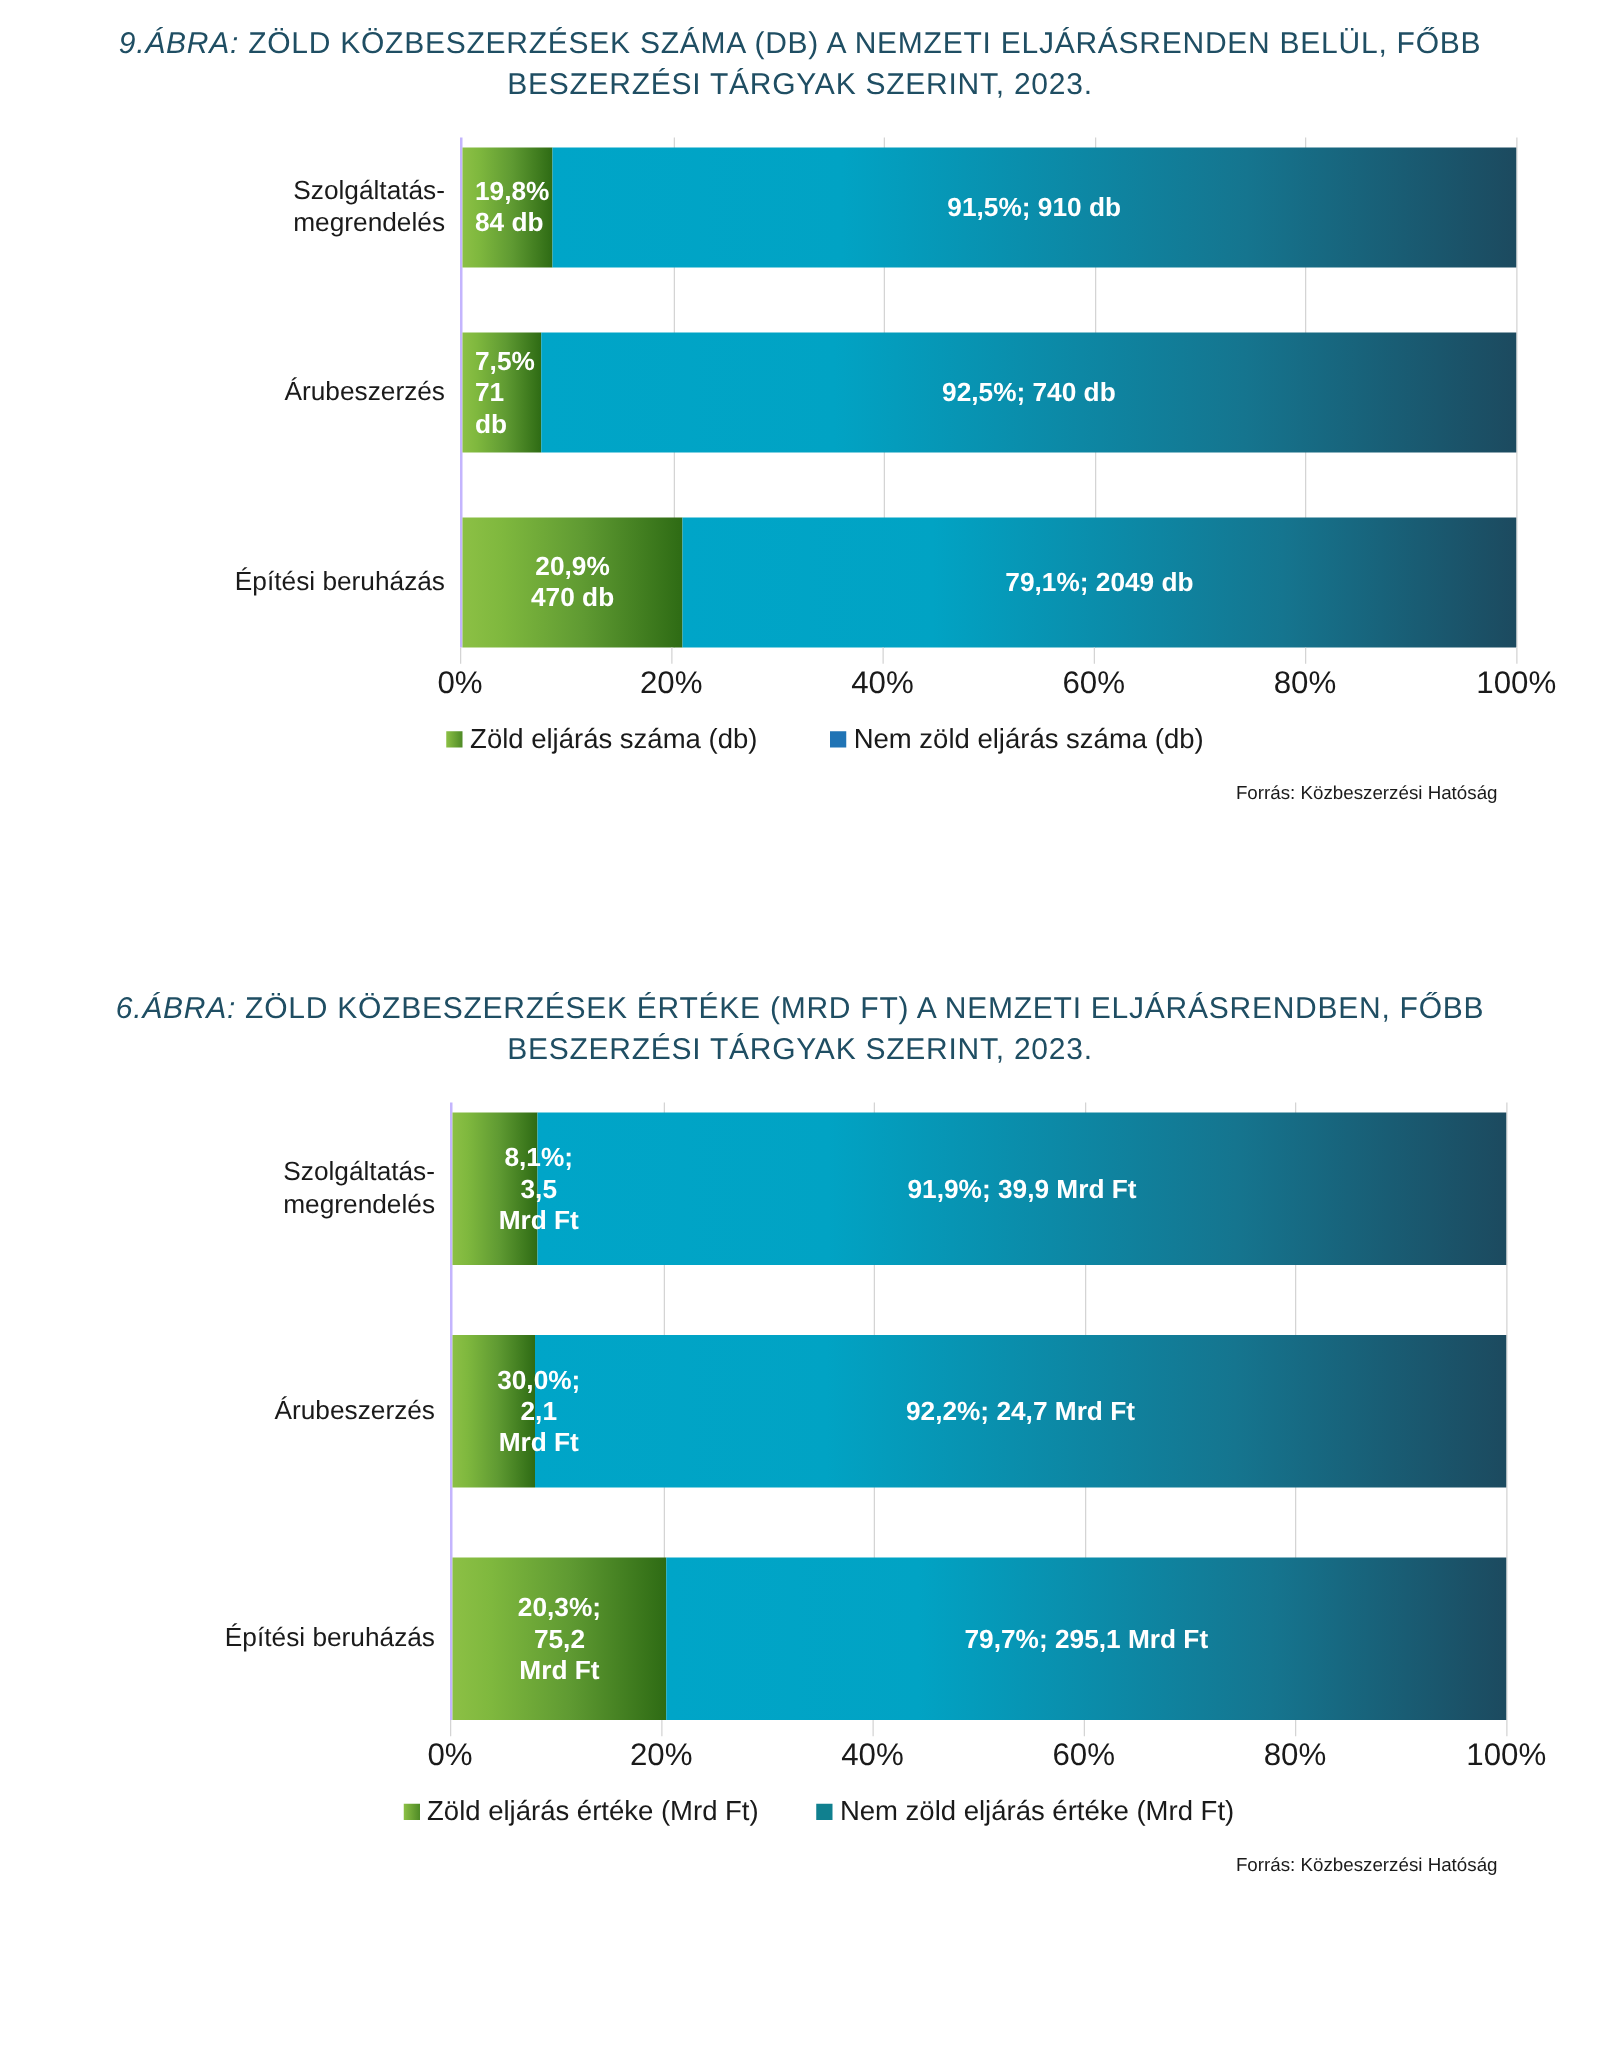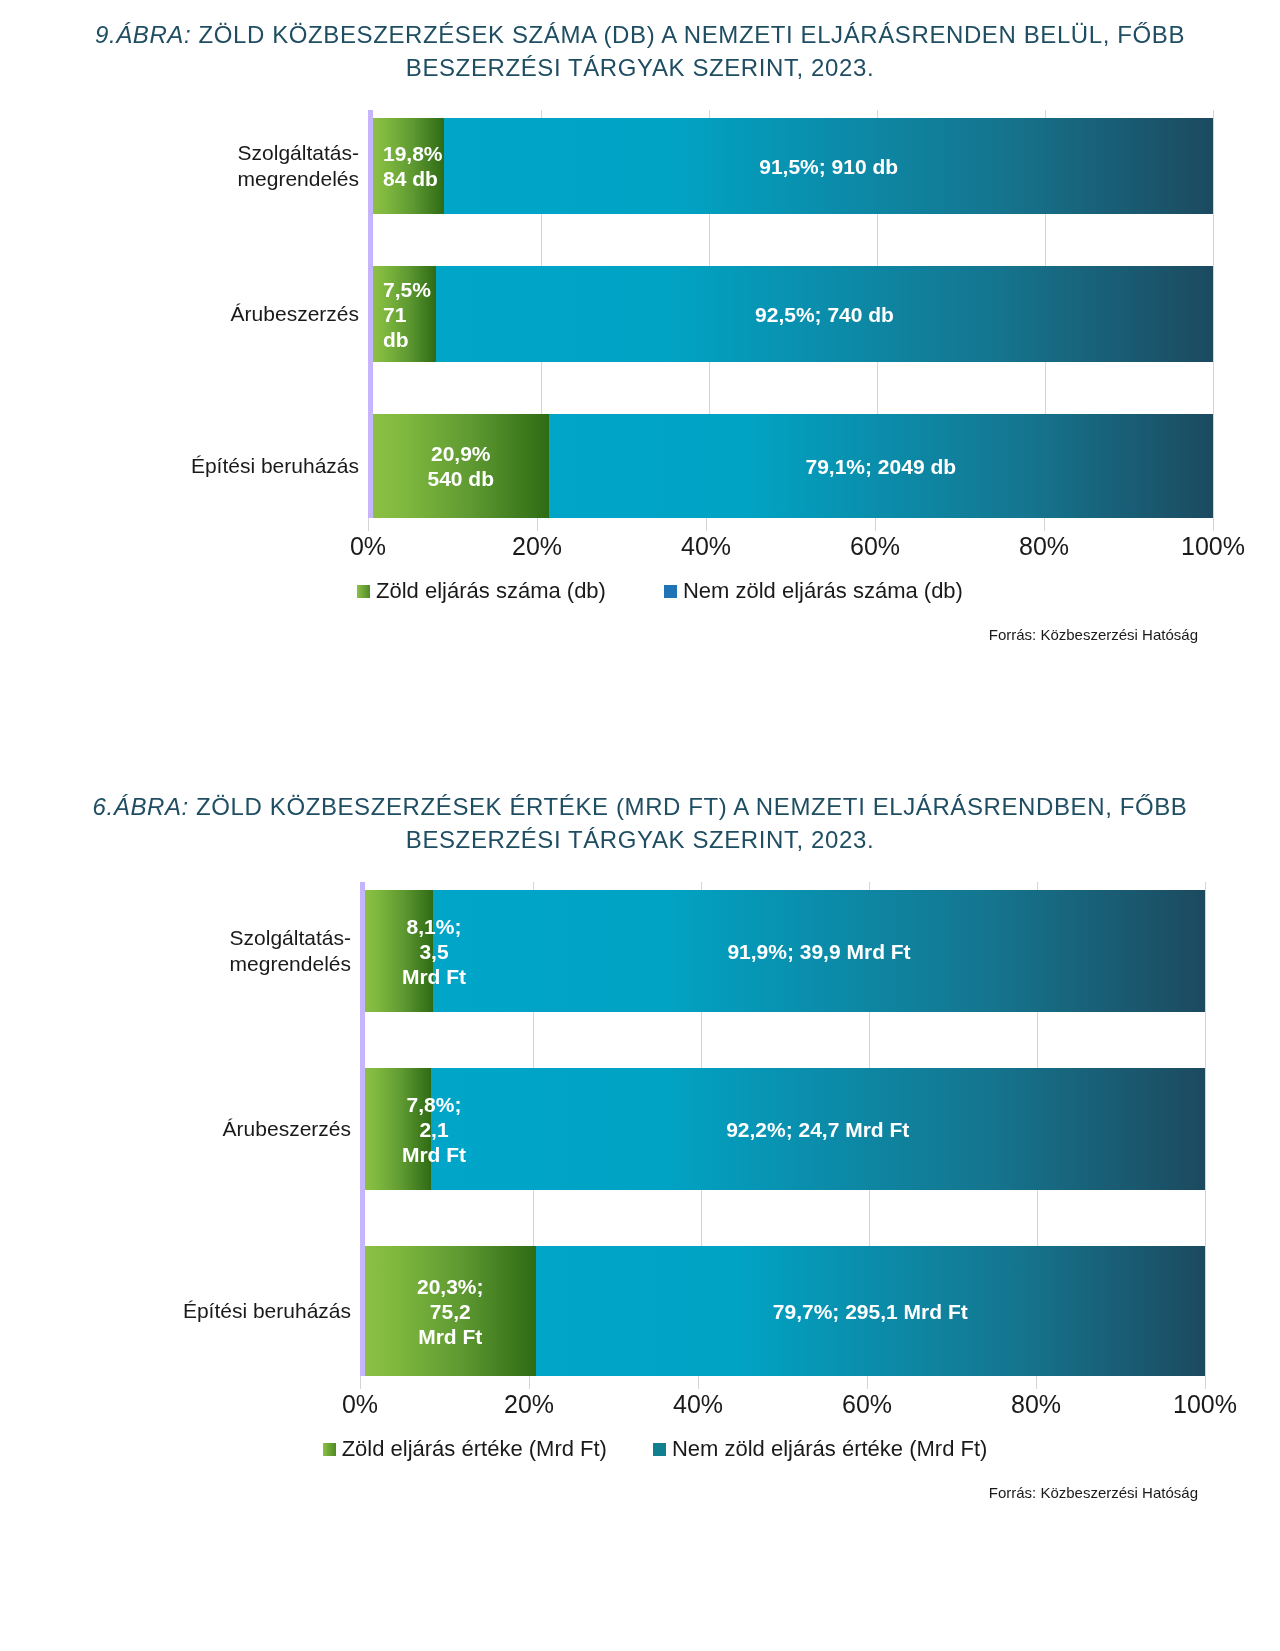--- a/index.html
+++ b/index.html
@@ -40,21 +40,21 @@
   
   .plot {
     position: relative;
     margin: 0 auto;
     width: 1000px;
   }
   .plot-inner {
     position: relative;
     margin-left: 228px;   
     width: 845px;         
-    border-left: 5px solid #c4b5fd;
+    border-left: 2px solid #c4b5fd;
   }
   .gridlines {
     position: absolute;
     top: 0; left: 0; right: 0; bottom: 0;
     pointer-events: none;
   }
   .gridlines .gl {
     position: absolute;
     top: 0; bottom: 0;
     width: 1px;
@@ -216,21 +216,21 @@
           <div class="seg seg-blue" style="width:92.5%">
             <span class="seg-text">92,5%; 740 db</span>
           </div>
         </div>
         <div class="bar-gap"></div>
 
         <div class="bar-row" style="height:104px;">
           <div class="cat-label">Építési beruházás</div>
           <div class="seg seg-green" style="width:20.9%">
             <span class="seg-text" style="left:auto;right:auto;position:relative;text-align:center;">20,9%
-540 db</span>
+470 db</span>
           </div>
           <div class="seg seg-blue" style="width:79.1%">
             <span class="seg-text">79,1%; 2049 db</span>
           </div>
         </div>
 
       </div>
 
       <div class="xaxis">
         <div class="tickmark" style="left:0%"></div>
@@ -289,21 +289,21 @@
           </div>
           <div class="seg seg-blue" style="width:91.9%">
             <span class="seg-text">91,9%; 39,9 Mrd Ft</span>
           </div>
         </div>
         <div class="bar-gap" style="height:56px;"></div>
 
         <div class="bar-row" style="height:122px;">
           <div class="cat-label">Árubeszerzés</div>
           <div class="seg seg-green overflow" style="width:7.8%">
-            <span class="seg-text">7,8%;
+            <span class="seg-text">30,0%;
 2,1
 Mrd Ft</span>
           </div>
           <div class="seg seg-blue" style="width:92.2%">
             <span class="seg-text">92,2%; 24,7 Mrd Ft</span>
           </div>
         </div>
         <div class="bar-gap" style="height:56px;"></div>
 
         <div class="bar-row" style="height:130px;">

